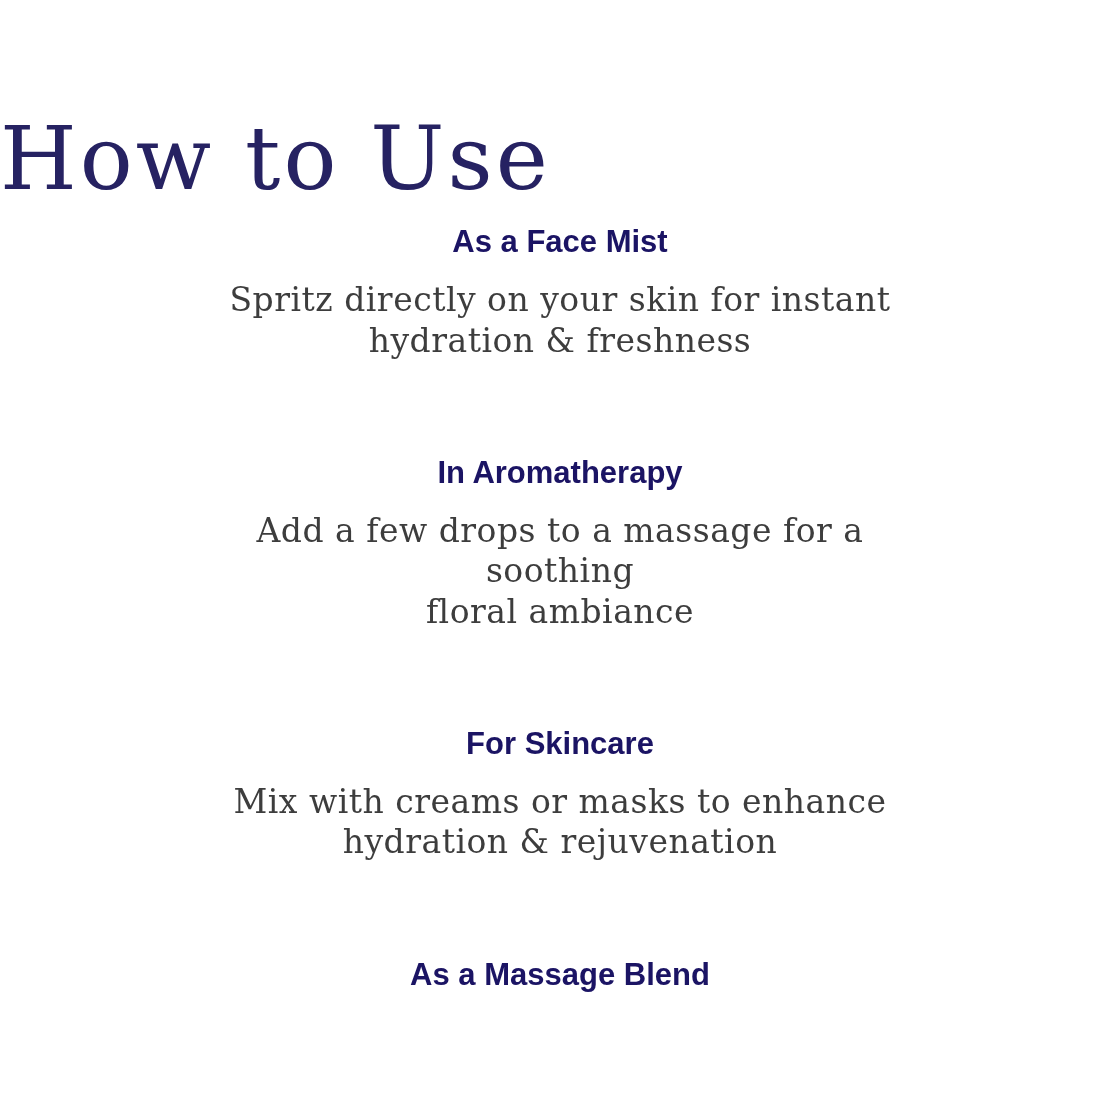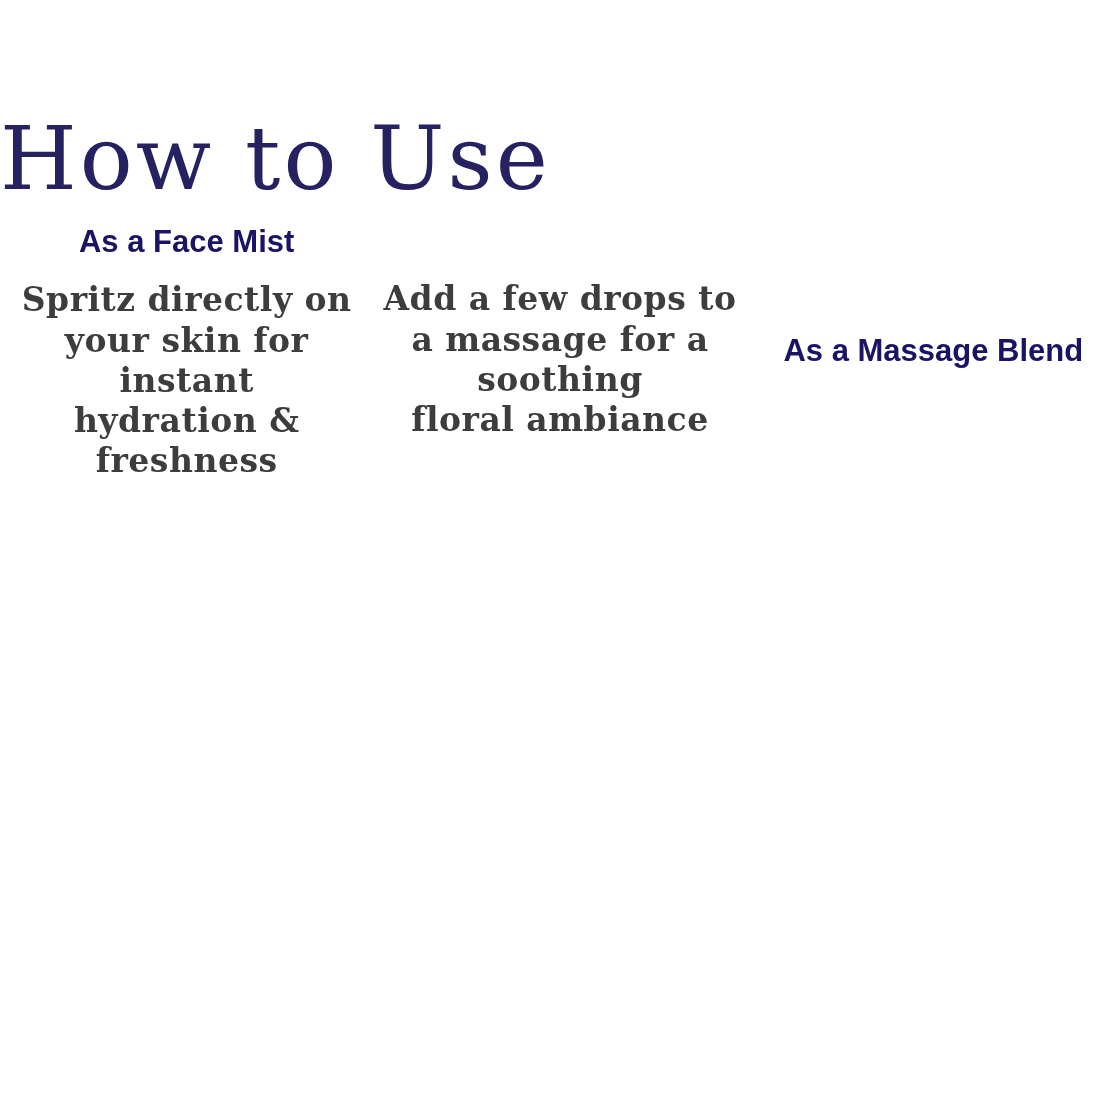--- a/index.html
+++ b/index.html
@@ -26,38 +26,39 @@
     line-height: 1.1;
     letter-spacing: 3px;
     color: #262262;
   }
   .sections {
     position: absolute;
     top: 222px;
     left: 0;
     width: 100%;
     display: flex;
+    flex-direction: column;
     align-items: center;
   }
   .section {
     width: 100%;
     text-align: center;
     margin-bottom: 76px;
   }
   .section-heading {
     font-family: "Liberation Sans", sans-serif;
     font-weight: 700;
     font-size: 31px;
     line-height: 1.3;
     color: #1b1464;
     margin: 0 0 18px 0;
   }
   .section-body {
     font-family: "DejaVu Serif", "Liberation Serif", serif;
-    font-weight: 700;
+    font-weight: 400;
     font-size: 33px;
     line-height: 1.22;
     color: #3d3d3d;
     letter-spacing: 0.5px;
     white-space: pre-line;
     margin: 16px auto;
     max-width: 760px;
   }
 </style>
 </head>
@@ -69,23 +70,29 @@
 
   <div class="sections">
 
     <div class="section">
       <h2 class="section-heading">As a Face Mist</h2>
       <p class="section-body">Spritz directly on your skin for instant
 hydration &amp; freshness</p>
     </div>
 
     <div class="section">
+      <h2 class="section-heading">In Aromatherapy</h2>
       <p class="section-body">Add a few drops to a massage for a soothing
 floral ambiance</p>
     </div>
 
+    <div class="section">
+      <h2 class="section-heading">For Skincare</h2>
+      <p class="section-body">Mix with creams or masks to enhance
+hydration &amp; rejuvenation</p>
+    </div>
 
     <div class="section">
       <h2 class="section-heading">As a Massage Blend</h2>
     </div>
 
   </div>
 </div>
 
 </body></html>

